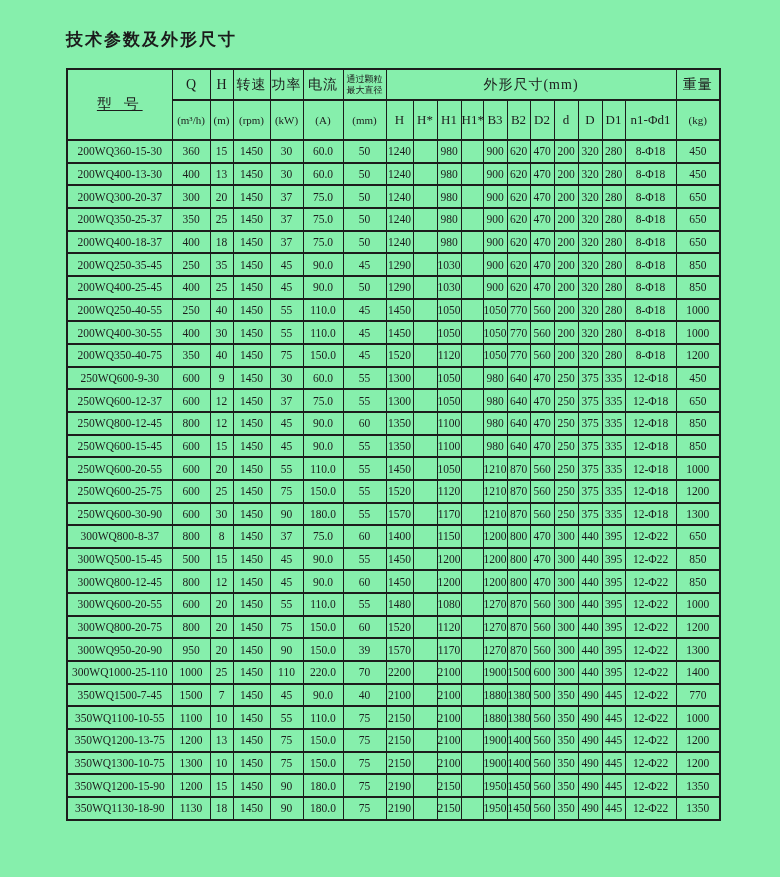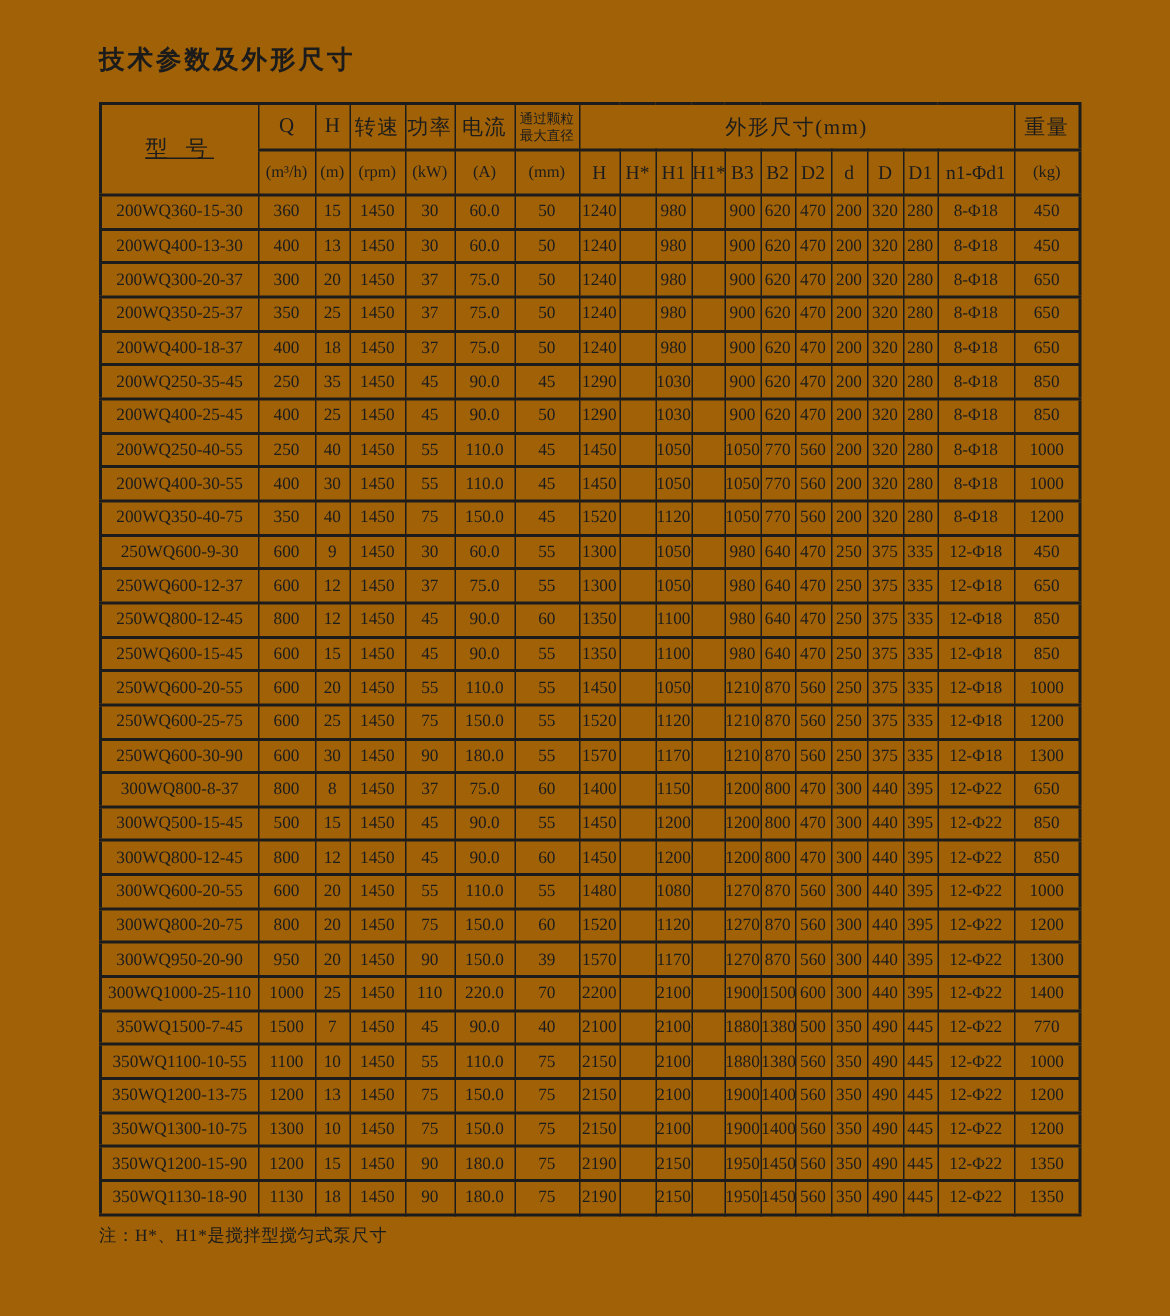--- a/index.html
+++ b/index.html
@@ -1,21 +1,21 @@
 <!DOCTYPE html>
 <html><head>
 <meta charset="utf-8">
 <style>
   * { box-sizing: border-box; }
   html, body { margin: 0; padding: 0; background: #ffffff; }
   .page {
     position: relative;
     width: 780px;
     height: 877px;
-    background: #a16207;
+    background: #86efac;
     color: #1c1c1c;
     font-family: "Liberation Serif", "DejaVu Serif", serif;
   }
   .title {
     position: absolute;
     left: 66px;
     top: 28px;
     font-family: "Liberation Sans", "DejaVu Sans", sans-serif;
     font-weight: bold;
     font-size: 17px;
@@ -36,21 +36,21 @@
     border-right: 1px solid #1c1c1c;
     text-align: center;
     vertical-align: middle;
     padding: 0;
     font-weight: normal;
     overflow: hidden;
     white-space: nowrap;
   }
   table.spec tr { border-top: 2px solid #1c1c1c; border-bottom: 2px solid #1c1c1c; }
   thead tr.hrow1 th { height: 31px; }
-  thead tr.hrow2 th { height: 30px; }
+  thead tr.hrow2 th { height: 40px; }
   tbody td { height: 22.66px; font-size: 11.5px; }
   .cn { font-size: 14px; letter-spacing: 1px; }
   .model-hdr { font-size: 15px; letter-spacing: 4px; text-decoration: underline; }
   .lat { font-size: 14px; }
   .unit { font-size: 11px; letter-spacing: 0; }
   .particle { font-size: 9px; line-height: 10.5px; letter-spacing: 0; white-space: normal; font-family: Liberation Serif, serif; }
   .dimlbl { font-size: 13px; }
   .note {
     position: absolute;
     left: 66px;
@@ -752,15 +752,14 @@
           <td>560</td>
           <td>350</td>
           <td>490</td>
           <td>445</td>
           <td>12-Φ22</td>
           <td>1350</td>
         </tr>
       </tbody>
   </table>
 
-  <div class="note">注：H*、H1*是搅拌型搅匀式泵尺寸</div>
 
 </div>
 
 </body></html>

